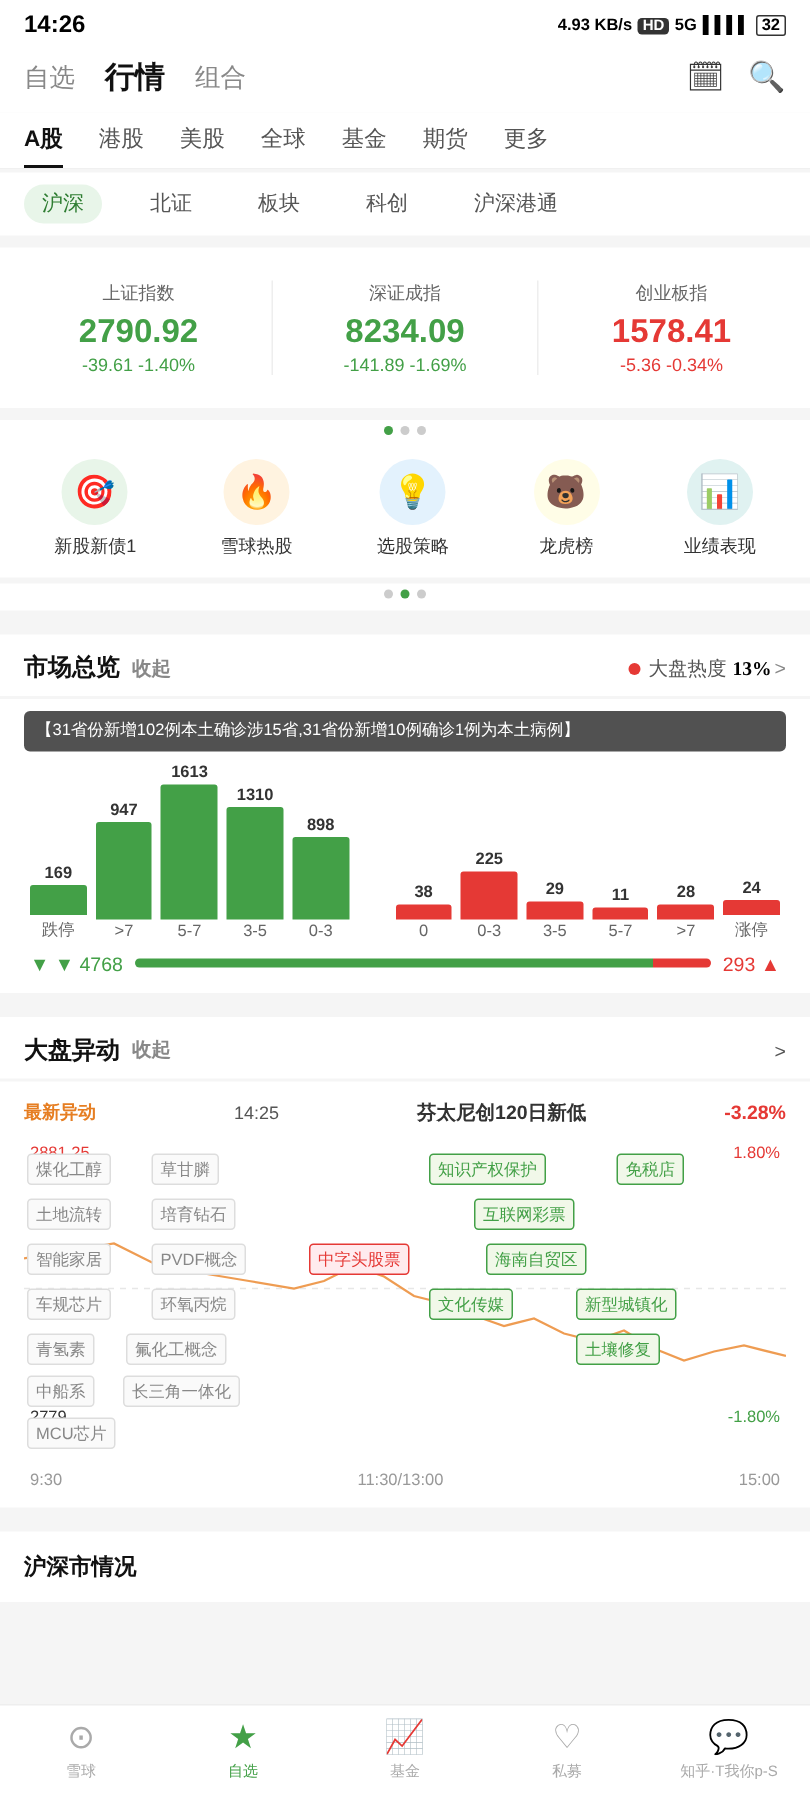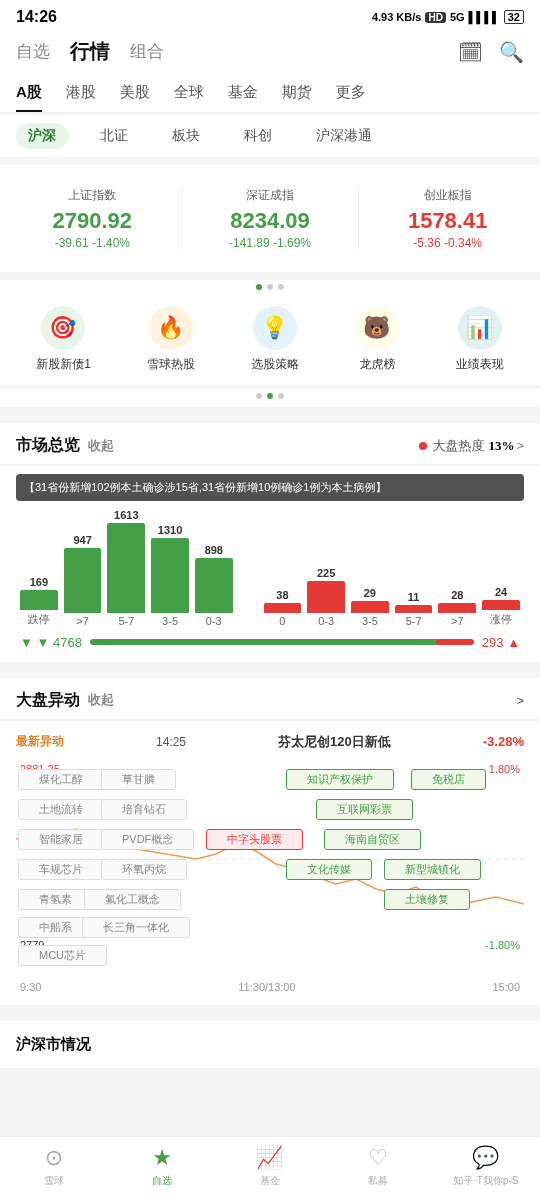--- a/index.html
+++ b/index.html
@@ -80,21 +80,21 @@
     .sub-tab {
       font-size: 14px;
       color: #555;
       padding: 4px 12px;
       border-radius: 14px;
       cursor: pointer;
     }
     .sub-tab.active {
       background: #e8f5e9;
       color: #2e7d32;
-      font-weight: 700;
+      font-weight: 400;
     }
 
     
     .index-cards {
       background: #fff;
       padding: 12px 8px;
       display: flex;
       gap: 4px;
       margin-bottom: 8px;
     }
@@ -309,21 +309,21 @@
     .movement-time { font-size: 12px; color: #555; }
     .movement-stock { font-size: 13px; color: #333; font-weight: 600; }
     .movement-pct { font-size: 13px; color: #e53935; font-weight: 700; }
     .tag-cloud {
       position: absolute;
       top: 0; left: 0; right: 0; bottom: 0;
     }
     .stock-tag {
       position: absolute;
       font-size: 11px;
-      padding: 2px 20px;
+      padding: 2px 5px;
       border-radius: 3px;
       border: 1px solid;
       white-space: nowrap;
     }
     .tag-green { color: #43a047; border-color: #43a047; background: #f1f8e9; }
     .tag-red { color: #e53935; border-color: #e53935; background: #ffebee; text-align: center; }
     .tag-gray { color: #888; border-color: #ddd; background: #fafafa; }
     .x-axis-labels {
       display: flex;
       justify-content: space-between;

